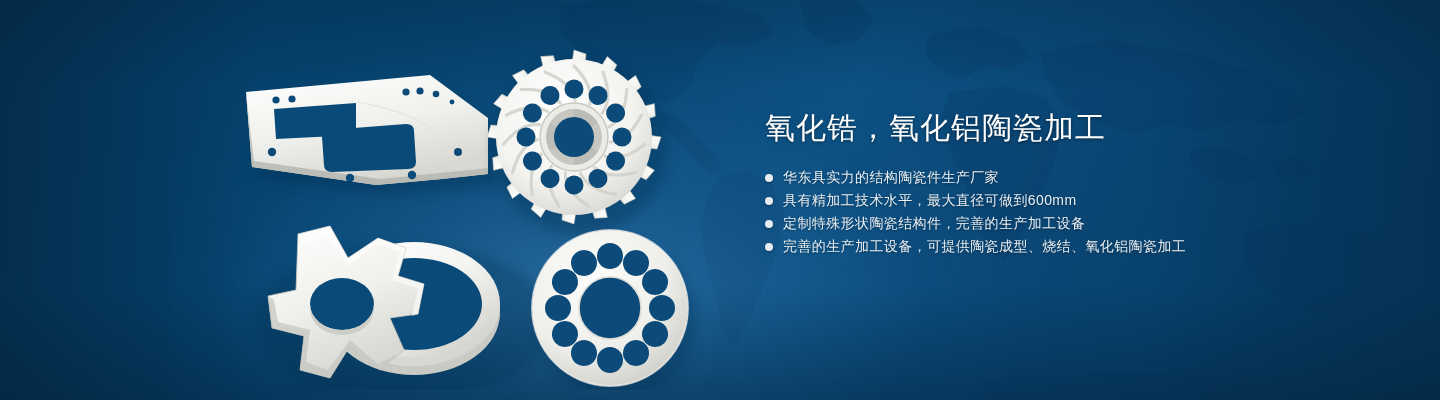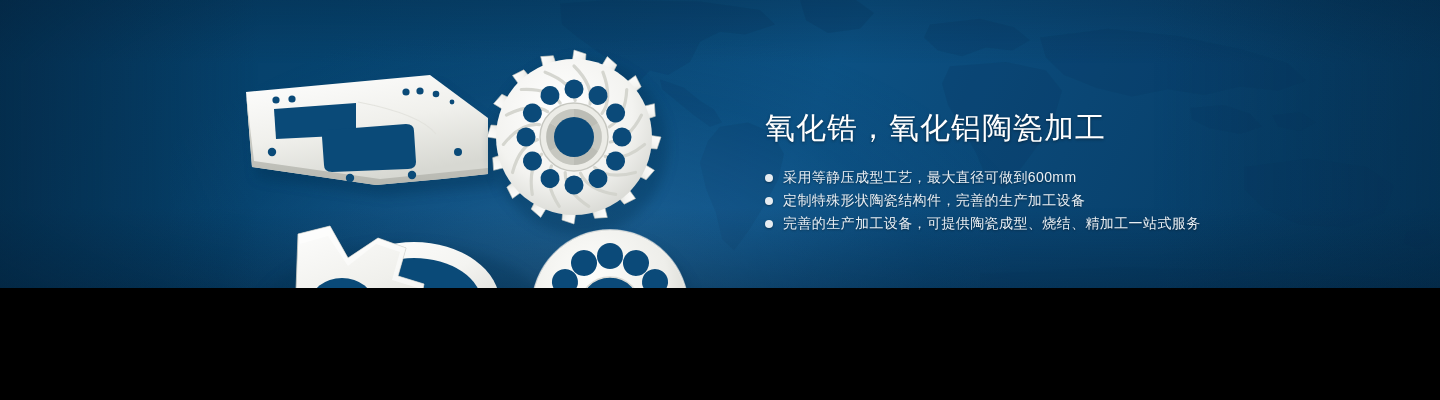--- a/index.html
+++ b/index.html
@@ -7,21 +7,21 @@
     padding: 0;
     background: #000;
   }
   body {
     font-family: "Liberation Sans", "DejaVu Sans", sans-serif;
   }
 
   .banner {
     position: relative;
     width: 1440px;
-    height: 288px;
+    height: 400px;
     overflow: hidden;
     background: #064570;
   }
 
   
   .bg-base {
     position: absolute;
     inset: 0;
     background: linear-gradient(115deg,
                 #063d66 0%,
@@ -444,26 +444,30 @@
       </g>
     </svg>
   </div>
 
   <div class="copy">
     <h1 class="headline">氧化锆，氧化铝陶瓷加工</h1>
 
     <ul class="bullets">
       <li class="bullet">
         <span class="dot"></span>
-        <span class="bullet-text">采用等静压成型工艺，最大直径可做到600mm</span>
+        <span class="bullet-text">华东具实力的结构陶瓷件生产厂家</span>
+      </li>
+      <li class="bullet">
+        <span class="dot"></span>
+        <span class="bullet-text">具有精加工技术水平，最大直径可做到600mm</span>
       </li>
       <li class="bullet">
         <span class="dot"></span>
         <span class="bullet-text">定制特殊形状陶瓷结构件，完善的生产加工设备</span>
       </li>
       <li class="bullet">
         <span class="dot"></span>
-        <span class="bullet-text">完善的生产加工设备，可提供陶瓷成型、烧结、精加工一站式服务</span>
+        <span class="bullet-text">完善的生产加工设备，可提供陶瓷成型、烧结、氧化铝陶瓷加工</span>
       </li>
     </ul>
   </div>
 
 </div>
 
 </body></html>

